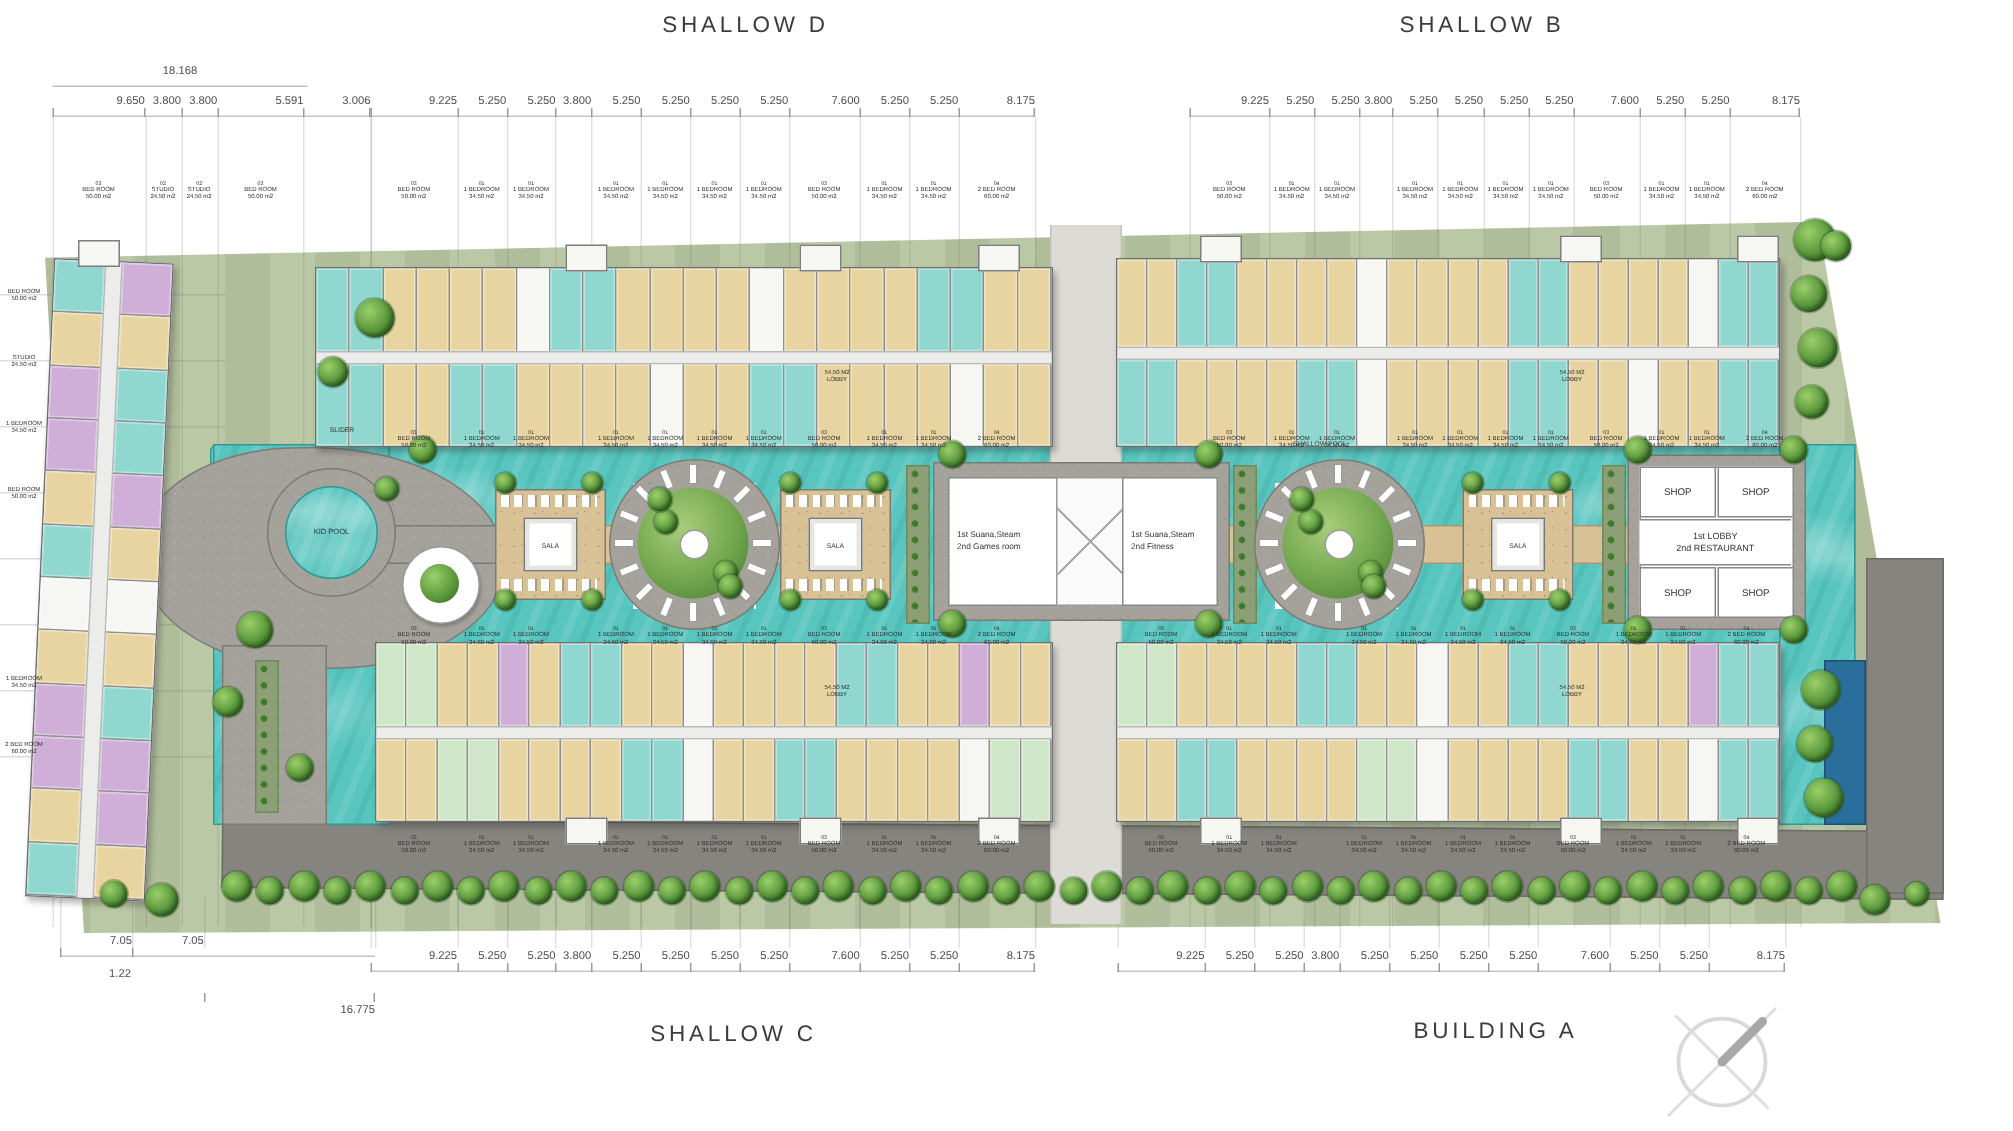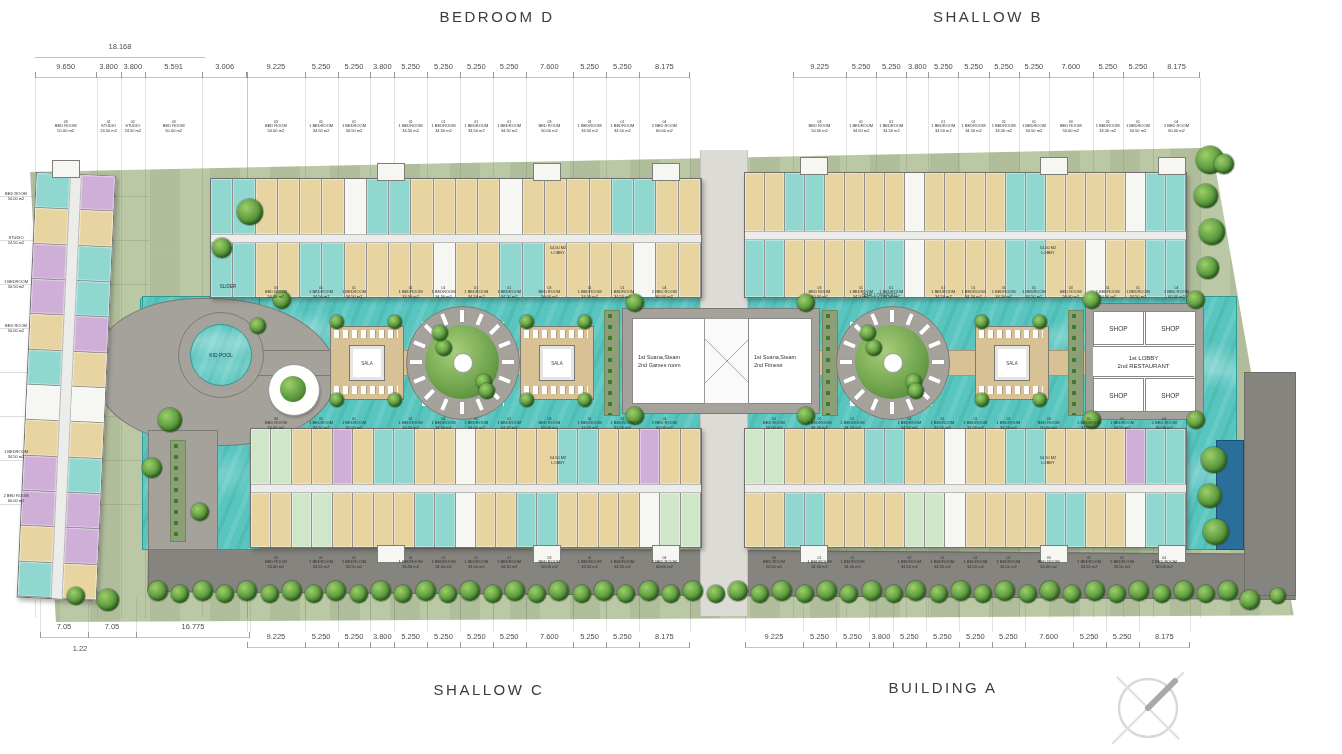--- a/index.html
+++ b/index.html
@@ -57,21 +57,21 @@
     background-image:linear-gradient(45deg,transparent calc(50% - .6px),#a8a8a8 calc(50% - .6px) calc(50% + .6px),transparent calc(50% + .6px)),
       linear-gradient(135deg,transparent calc(50% - .6px),#a8a8a8 calc(50% - .6px) calc(50% + .6px),transparent calc(50% + .6px));}
   .circle{border-radius:50%;}
   
   .title{position:absolute;z-index:10;font-size:15px;letter-spacing:2.5px;color:#3c3c3c;transform:translateX(-50%);white-space:nowrap;}
   .dimrow{position:absolute;height:16px;display:flex;z-index:10;}
   .dimrow::after{content:'';position:absolute;left:0;right:0;bottom:0;height:1px;background:rgba(150,150,150,.55);}
   .dimseg{position:relative;}
   .dimseg::before{content:'';position:absolute;left:0;bottom:0;width:1px;height:6px;background:#9a9a9a;}
   .dimseg:last-child::after{content:'';position:absolute;right:0;bottom:0;width:1px;height:6px;background:#9a9a9a;}
-  .dimseg .lbl{position:absolute;top:0;left:0;right:0;text-align:center;font-size:7.5px;color:#4e4e4e;white-space:nowrap;}
+  .dimseg .lbl{position:absolute;top:0;left:0;right:0;text-align:right;font-size:7.5px;color:#4e4e4e;white-space:nowrap;}
   .bracket{position:absolute;z-index:10;height:16px;}
   .bracket::after{content:'';position:absolute;left:0;right:0;bottom:0;height:1px;background:rgba(150,150,150,.6);}
   .bracket .lbl{position:absolute;top:0;left:0;right:0;text-align:center;font-size:7.5px;color:#4e4e4e;}
   .dim-single{position:absolute;z-index:10;font-size:7.5px;color:#4e4e4e;transform:translateX(-50%);}
   .micro{position:absolute;z-index:9;font-size:4px;line-height:4.8px;color:#2f2f2f;text-align:center;
     transform:translateX(-50%);white-space:nowrap;}
   .micro .no{font-size:3.5px;line-height:4px;}
   .amen-label{position:absolute;z-index:9;color:#2e4a48;text-align:center;transform:translateX(-50%);white-space:nowrap;}
   .roomtext{font-size:5.5px;line-height:8px;color:#333;text-align:left;padding-left:5px;}
   .compass{position:absolute;z-index:10;}
@@ -179,24 +179,24 @@
     </div>
   <div class="micro" style="left:558px;top:456px;">
     <div>54.50 M2</div>
     <div>LOBBY</div>
     </div>
   <div class="micro" style="left:1048px;top:456px;">
     <div>54.50 M2</div>
     <div>LOBBY</div>
     </div>
 
-  <div class="title" style="left:497px;top:8px;">BEDROOM  D</div>
+  <div class="title" style="left:497px;top:8px;">SHALLOW  D</div>
   <div class="title" style="left:988px;top:8px;">SHALLOW  B</div>
   <div class="title" style="left:489px;top:681px;">SHALLOW C</div>
-  <div class="title" style="left:943px;top:679px;text-align:right;">BUILDING  A</div>
+  <div class="title" style="left:997px;top:679px;text-align:right;">BUILDING  A</div>
 
   <div class="bracket" style="left:35px;top:42px;width:170px;">
     <span class="lbl">18.168</span>
     </div>
   <div class="dim-single" style="left:80px;top:644px;">1.22</div>
 
   <div class="compass" style="left:1106px;top:666px;width:84px;height:84px;">
     <svg width="84" height="84" viewBox="0 0 84 84">
       <circle cx="42" cy="42" r="29" fill="none" stroke="#d9d9d9" stroke-width="2.5"></circle>
       <line x1="6" y1="78" x2="78" y2="6" stroke="#dedede" stroke-width="2"></line>
@@ -297,21 +297,21 @@
         <span class="lbl">8.175</span>
       </div>
     </div>
     <div class="dimrow" style="left: 40px; top: 622px; width: 210px;">
       <div class="dimseg" style="flex-grow: 7.05;">
         <span class="lbl">7.05</span>
       </div>
       <div class="dimseg" style="flex-grow: 7.05;">
         <span class="lbl">7.05</span>
       </div>
-      <div class="dimseg" style="flex-grow: 16.775;">
+      <div class="dimseg" style="flex-grow: 16.775; margin-top: 46px;">
         <span class="lbl">16.775</span>
       </div>
     </div>
     <div class="dimrow" style="left: 247px; top: 632px; width: 443px;">
       <div class="dimseg" style="flex-grow: 9.225;">
         <span class="lbl">9.225</span>
       </div>
       <div class="dimseg" style="flex-grow: 5.25;">
         <span class="lbl">5.250</span>
       </div>

